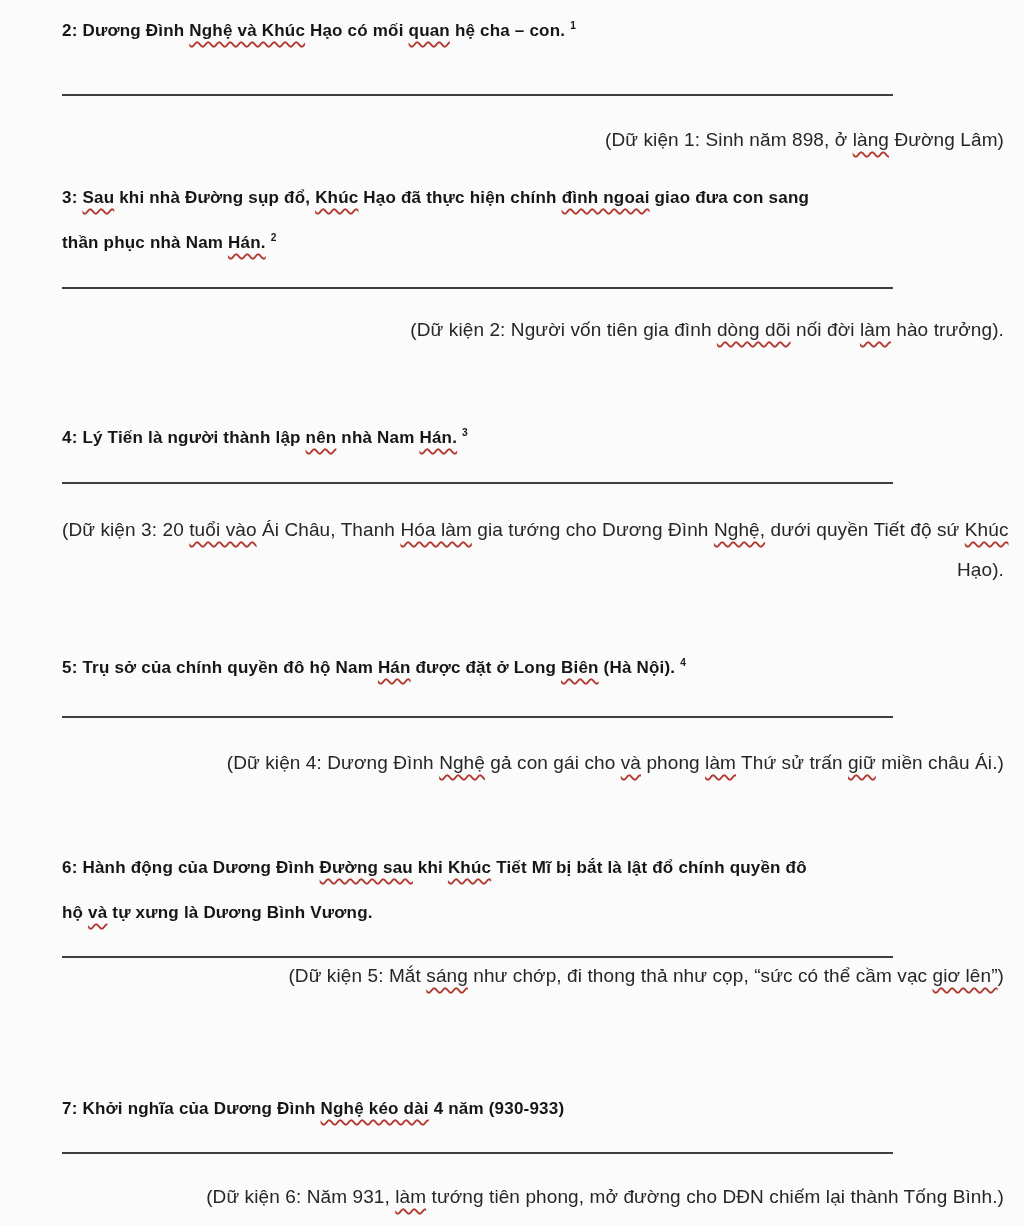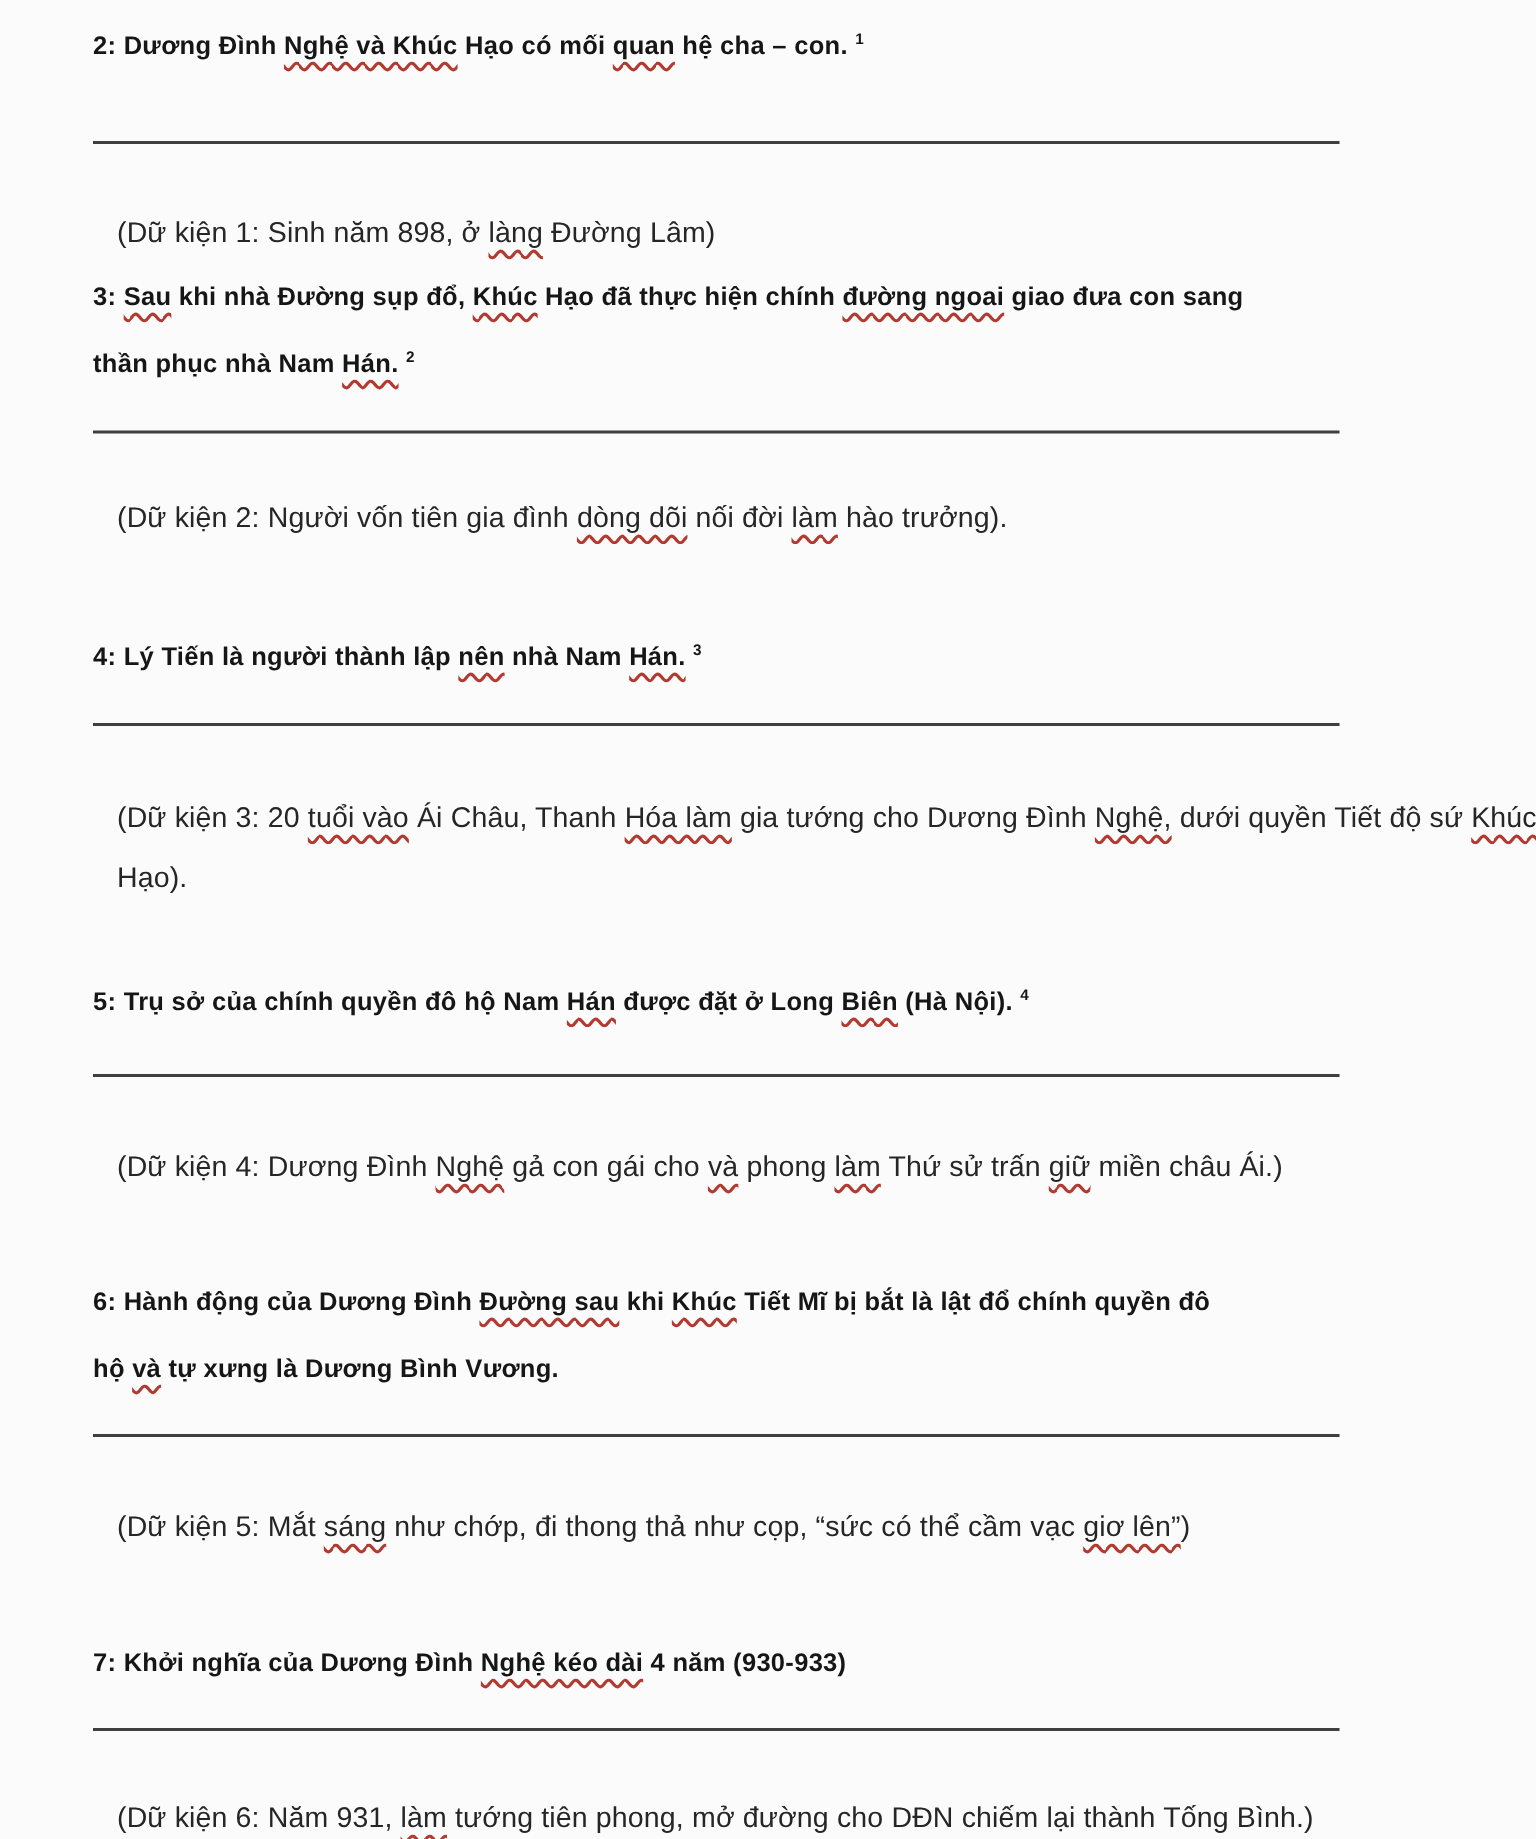--- a/index.html
+++ b/index.html
@@ -26,27 +26,28 @@
     font-weight: 700;
     line-height: 45px;
     color: #161616;
     white-space: nowrap;
     letter-spacing: 0.2px;
   }
   .fact {
     position: absolute;
     left: 62px;
     right: 20px;
-    margin: 16px;
+    margin: 0;
     font-size: 19px;
     font-weight: 400;
     line-height: 40px;
     color: #262626;
     white-space: nowrap;
     letter-spacing: 0.1px;
+    text-align: right;
   }
   .answer-line {
     position: absolute;
     left: 62px;
     width: 831px;
     height: 2px;
     background: #3f3f3f;
   }
   .sq {
     text-decoration-line: underline;
@@ -68,41 +69,41 @@
 
 <div class="page">
 
   <section class="qa">
     <p class="statement" style="top:8px"><span>2: Dương Đình </span><span class="sq">Nghệ và Khúc</span><span> Hạo có mối </span><span class="sq">quan</span><span> hệ cha – con. </span><sup class="fn">1</sup></p>
     <div class="answer-line" style="top:94px"></div>
     <p class="fact" style="top:120px"><span>(Dữ kiện 1: Sinh năm 898, ở </span><span class="sq">làng</span><span> Đường Lâm)</span></p>
   </section>
 
   <section class="qa">
-    <p class="statement" style="top:175px"><span>3: </span><span class="sq">Sau</span><span> khi nhà Đường sụp đổ, </span><span class="sq">Khúc</span><span> Hạo đã thực hiện chính </span><span class="sq">đường ngoai</span><span> giao đưa con sang</span><br><span>thần phục nhà Nam </span><span class="sq">Hán.</span><span> </span><sup class="fn">2</sup></p>
+    <p class="statement" style="top:175px"><span>3: </span><span class="sq">Sau</span><span> khi nhà Đường sụp đổ, </span><span class="sq">Khúc</span><span> Hạo đã thực hiện chính </span><span class="sq">đình ngoai</span><span> giao đưa con sang</span><br><span>thần phục nhà Nam </span><span class="sq">Hán.</span><span> </span><sup class="fn">2</sup></p>
     <div class="answer-line" style="top:287px"></div>
     <p class="fact" style="top:310px"><span>(Dữ kiện 2: Người vốn tiên gia đình </span><span class="sq">dòng dõi</span><span> nối đời </span><span class="sq">làm</span><span> hào trưởng).</span></p>
   </section>
 
   <section class="qa">
     <p class="statement" style="top:415px"><span>4: Lý Tiến là người thành lập </span><span class="sq">nên</span><span> nhà Nam </span><span class="sq">Hán.</span><span> </span><sup class="fn">3</sup></p>
     <div class="answer-line" style="top:482px"></div>
     <p class="fact" style="top:510px"><span>(Dữ kiện 3: 20 </span><span class="sq">tuổi vào</span><span> Ái Châu, Thanh </span><span class="sq">Hóa làm</span><span> gia tướng cho Dương Đình </span><span class="sq">Nghệ,</span><span> dưới quyền Tiết độ sứ </span><span class="sq">Khúc</span><br><span>Hạo).</span></p>
   </section>
 
   <section class="qa">
     <p class="statement" style="top:645px"><span>5: Trụ sở của chính quyền đô hộ Nam </span><span class="sq">Hán</span><span> được đặt ở Long </span><span class="sq">Biên</span><span> (Hà Nội). </span><sup class="fn">4</sup></p>
     <div class="answer-line" style="top:716px"></div>
     <p class="fact" style="top:743px"><span>(Dữ kiện 4: Dương Đình </span><span class="sq">Nghệ</span><span> gả con gái cho </span><span class="sq">và</span><span> phong </span><span class="sq">làm</span><span> Thứ sử trấn </span><span class="sq">giữ</span><span> miền châu Ái.)</span></p>
   </section>
 
   <section class="qa">
     <p class="statement" style="top:845px"><span>6: Hành động của Dương Đình </span><span class="sq">Đường sau</span><span> khi </span><span class="sq">Khúc</span><span> Tiết Mĩ bị bắt là lật đổ chính quyền đô</span><br><span>hộ </span><span class="sq">và</span><span> tự xưng là Dương Bình Vương.</span></p>
     <div class="answer-line" style="top:956px"></div>
-    <p class="fact" style="top:983px"><span>(Dữ kiện 5: Mắt </span><span class="sq">sáng</span><span> như chớp, đi thong thả như cọp, “sức có thể cầm vạc </span><span class="sq">giơ lên”</span><span>)</span></p>
+    <p class="fact" style="top:956px"><span>(Dữ kiện 5: Mắt </span><span class="sq">sáng</span><span> như chớp, đi thong thả như cọp, “sức có thể cầm vạc </span><span class="sq">giơ lên”</span><span>)</span></p>
   </section>
 
   <section class="qa">
     <p class="statement" style="top:1086px"><span>7: Khởi nghĩa của Dương Đình </span><span class="sq">Nghệ kéo dài</span><span> 4 năm (930-933)</span></p>
     <div class="answer-line" style="top:1152px"></div>
     <p class="fact" style="top:1177px"><span>(Dữ kiện 6: Năm 931, </span><span class="sq">làm</span><span> tướng tiên phong, mở đường cho DĐN chiếm lại thành Tống Bình.)</span></p>
   </section>
 
 </div>
 

